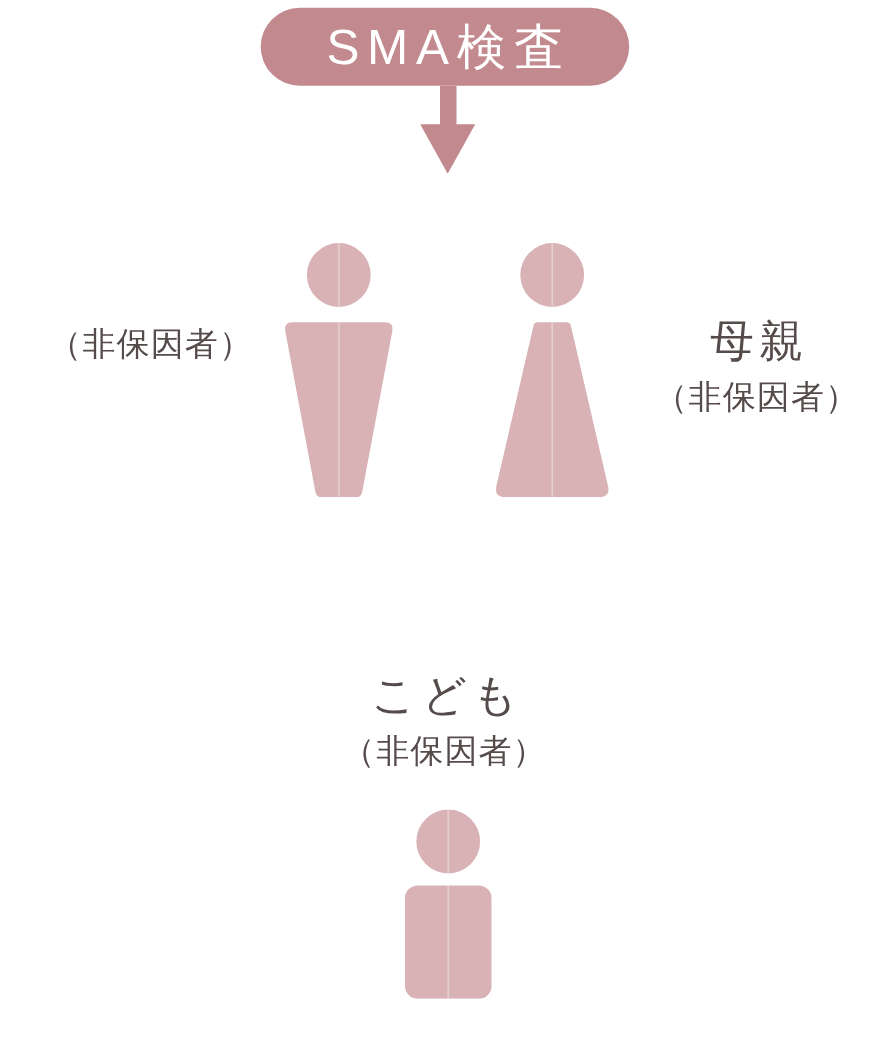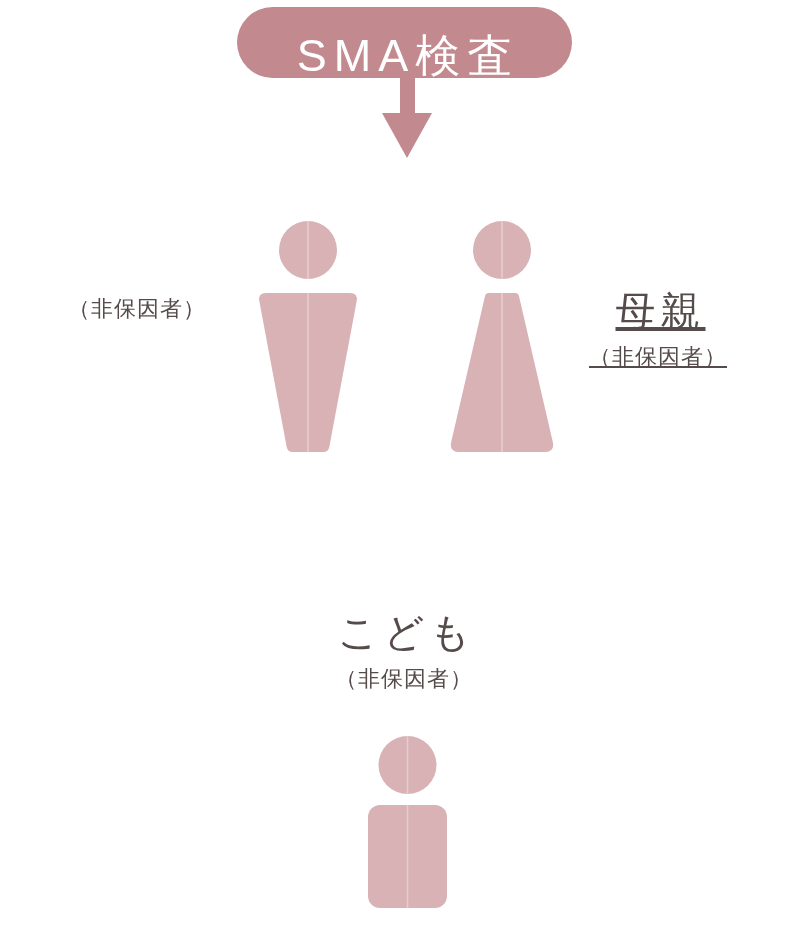--- a/index.html
+++ b/index.html
@@ -15,21 +15,21 @@
     font-family:"Liberation Sans","DejaVu Sans",sans-serif;
     width:812px;height:952px;overflow:hidden;
   }
   .stage{
     position:relative;width:812px;height:952px;background:var(--background);
   }
   
   .pill{
     position:absolute;left:237px;top:7px;width:335px;height:71px;
     background:var(--accent);border-radius:36px;
-    display:flex;align-items:flex-end;justify-content:center;
+    display:flex;align-items:center;justify-content:center;
   }
   .pill .pill-label{
     color:#ffffff;font-size:45px;letter-spacing:7px;
     font-weight:400;line-height:1;white-space:nowrap;text-indent:7px;
   }
   
   .arrow{position:absolute;display:block;}
   .arrow-top{left:382px;top:78px;}
   .arrow-mid{left:381px;top:484px;}
   .fill-accent{fill:var(--accent);}
@@ -40,25 +40,25 @@
   }
   .card-parents{left:3px;top:179px;width:808px;height:305px;}
   .card-child{left:198px;top:584px;width:412px;height:363px;}
   
   .person-label{position:absolute;text-align:center;color:var(--text);}
   .person-label .name{
     font-size:40px;line-height:1.2;letter-spacing:5px;text-indent:5px;
     font-weight:400;white-space:nowrap;
   }
   .person-label .status{
-    font-size:22px;line-height:1.2;letter-spacing:1px;
+    font-size:30px;line-height:1.2;letter-spacing:1px;
     font-weight:400;white-space:nowrap;margin-top:9px;
   }
   .label-father{left:14px;top:108px;width:240px;}
-  .label-mother{left:535px;top:108px;width:240px;text-decoration:underline;}
+  .label-mother{left:565px;top:108px;width:240px;}
   .label-child{left:0;right:0;top:24px;}
   .label-child .name{font-size:40px;}
   .label-child .status{margin-top:10px;}
   
   .figure{position:absolute;display:block;}
   .figure-father{left:255px;top:42px;}
   .figure-mother{left:447px;top:42px;}
   .figure-child{left:170px;top:152px;}
   .figure-shape{fill:var(--figure);}
   .seam{fill:#ffffff;opacity:0.35;}

